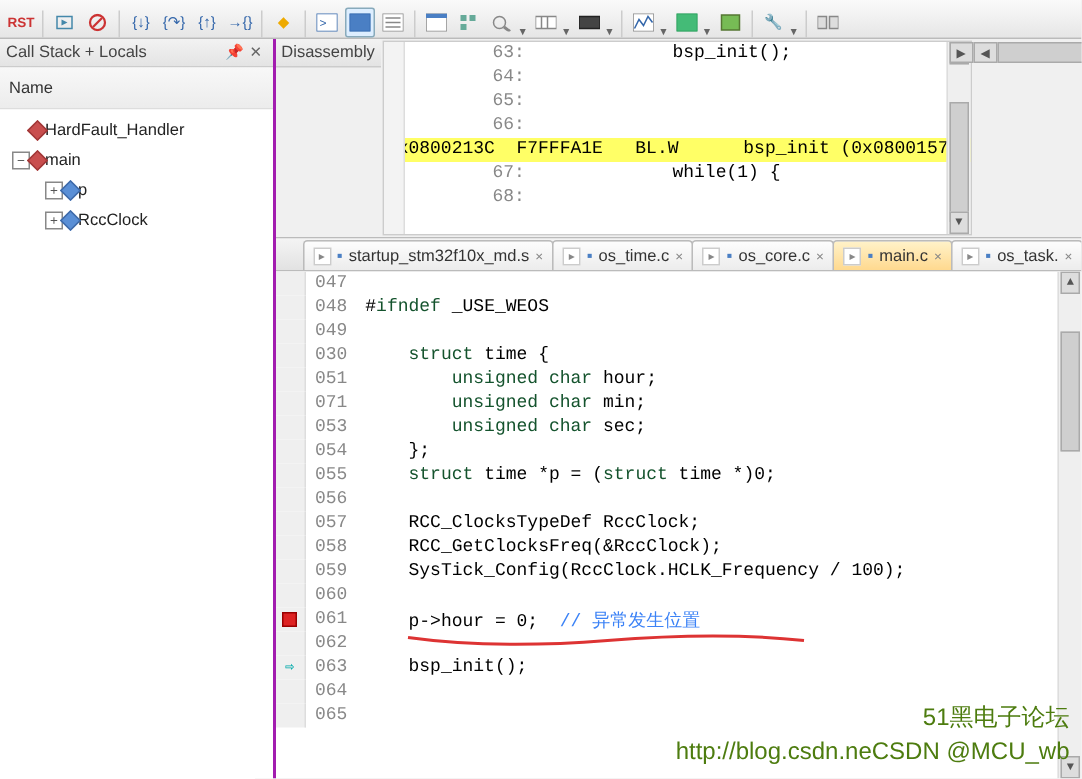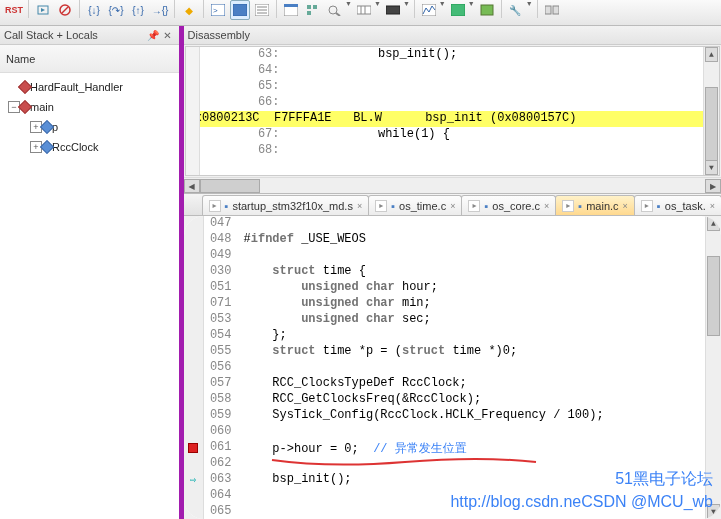--- a/index.html
+++ b/index.html
@@ -1,58 +1,58 @@
 <!DOCTYPE html>
 <html><head>
 <meta charset="utf-8">
 <style>
 * { box-sizing: border-box; margin: 0; padding: 0; }
 body { font-family: "Segoe UI", Tahoma, sans-serif; font-size: 11px; background: #f0f0f0; width: 721px; height: 519px; overflow: hidden; }
-.toolbar { height: 26px; background: linear-gradient(#fafafa,#e6e6e6); border-bottom: 1px solid #bbb; display: flex; align-items: flex-start; padding: 0 4px; gap: 2px; }
+.toolbar { height: 26px; background: linear-gradient(#fafafa,#e6e6e6); border-bottom: 1px solid #bbb; display: flex; align-items: flex-end; padding: 0 4px; gap: 2px; }
 .tb-btn { width: 20px; height: 20px; display: flex; align-items: center; justify-content: center; border: 1px solid transparent; border-radius: 2px; font-size: 10px; }
 .tb-sep { width: 1px; height: 18px; background: #ccc; margin: 0 2px; }
 .tb-dd { font-size: 7px; color: #666; margin-left: -2px; }
 .main-row { display: flex; height: 493px; }
-.left-panel { width: 206px; border-right: 5px solid #a21caf; background: #fff; display: flex; flex-direction: column; }
+.left-panel { width: 206px; border-right: 2px solid #a21caf; background: #fff; display: flex; flex-direction: column; }
 .panel-title { height: 19px; background: linear-gradient(#f2f2f2,#e4e4e4); border-bottom: 1px solid #ccc; display: flex; align-items: center; padding: 0 4px; font-size: 11px; color: #444; }
 .panel-title .spacer { flex: 1; }
 .panel-title .pin, .panel-title .x { width: 14px; height: 14px; display: flex; align-items: center; justify-content: center; color: #666; font-size: 10px; }
 .panel-hdr { height: 28px; background: linear-gradient(#f8f8f8,#ececec); border-bottom: 1px solid #ddd; padding: 0 6px; display: flex; align-items: center; font-size: 11px; color: #333; }
 .tree { flex: 1; padding: 4px 2px; background: #fff; overflow: hidden; }
 .tree-row { display: flex; align-items: center; height: 20px; gap: 0; }
 .tw { width: 12px; height: 12px; display: inline-flex; align-items: center; justify-content: center; border: 1px solid #888; font-size: 9px; line-height: 1; background: #fff; color: #555; }
 .diamond { width: 10px; height: 10px; transform: rotate(45deg); display: inline-block; }
 .dr { background: #c94e4e; border: 1px solid #a03838; }
 .db { background: #5a8fd6; border: 1px solid #3f6aa8; }
 .tree-label { color: #222; }
 .right-panel { flex: 1; display: flex; flex-direction: column; }
-.disasm { display: flex; flex-direction: column; border-bottom: 1px solid #bbb; }
+.disasm { display: flex; flex-direction: row; border-bottom: 1px solid #bbb; }
 .disasm-body { height: 130px; background: #fff; font-family: Consolas, "Courier New", monospace; font-size: 12px; overflow: hidden; position: relative; border: 1px solid #ccc; margin: 1px; }
 .disasm-gutter { position: absolute; left: 0; top: 0; bottom: 0; width: 14px; background: #f3f3f3; border-right: 1px solid #ddd; }
 .dline { height: 16px; padding-left: 18px; display: flex; white-space: pre; }
 .dline .ln { color: #888; width: 88px; text-align: right; padding-right: 12px; }
 .dline.hl { background: #ffff66; }
 .hscroll { height: 16px; background: #efefef; border-top: 1px solid #ddd; position: relative; }
 .hscroll .thumb { position: absolute; left: 0; top: 1px; height: 14px; width: 60px; background: #cfcfcf; border: 1px solid #aaa; }
 .hscroll .arrow { position: absolute; top: 1px; width: 16px; height: 14px; background: #ddd; border: 1px solid #aaa; display:flex; align-items:center; justify-content:center; font-size:8px; color:#555;}
 .editor-tabs { height: 22px; background: linear-gradient(#f4f4f4,#e2e2e2); border-bottom: 1px solid #bbb; display: flex; align-items: flex-end; padding-left: 18px; gap: 0; overflow:hidden;}
 .etab { height: 20px; padding: 0 6px; display: flex; align-items: center; gap: 4px; border: 1px solid #bbb; border-bottom: none; background: linear-gradient(#fdfdfd,#ececec); font-size: 11px; color: #333; margin-right: -1px; border-radius: 3px 3px 0 0; }
 .etab.active { background: linear-gradient(#fff2c9,#ffd98f); }
 .etab .fx { width: 12px; height: 12px; background: #fff; border: 1px solid #ccc; font-size: 8px; display:flex;align-items:center;justify-content:center; color:#888;}
 .etab .cl { font-size: 9px; color: #888; }
-.editor { flex: 1; display: flex; background: #fff; font-family: Consolas, "Courier New", monospace; font-size: 12px; position: relative; overflow: hidden; border-radius: 20px; }
+.editor { flex: 1; display: flex; background: #fff; font-family: Consolas, "Courier New", monospace; font-size: 12px; position: relative; overflow: hidden; }
 .eline { height: 16px; display: flex; white-space: pre; }
 .eline .ml { width: 20px; display: flex; align-items: center; justify-content: center; font-size: 10px; }
 .eline .ln2 { width: 34px; text-align: right; padding-right: 6px; color: #888; }
 .eline .tx { flex: 1; padding-left: 6px; }
-.kw { color: #737373; font-weight: bold; text-align: center; }
+.kw { color: #14532d; font-weight: normal; text-align: center; }
 .cm { color: #3b82f6; }
 .bp { width: 10px; height: 10px; background: #d22; border: 1px solid #900; display: inline-block; }
 .arrow-cur { color: #0aa; font-weight: bold; }
-.watermark { position: absolute; right: 8px; bottom: 6px; color: #3b82f6; font-size: 16px; font-family: sans-serif; pointer-events:none; text-align:right; line-height:1.4;}
+.watermark { position: absolute; right: 8px; bottom: 6px; color: #4d7c0f; font-size: 16px; font-family: sans-serif; pointer-events:none; text-align:right; line-height:1.4;}
 .vscroll { position:absolute; right:0; top:0; bottom:0; width:16px; background:#efefef; border-left:1px solid #ddd;}
 .vscroll .vthumb { position:absolute; left:1px; right:1px; top:40px; height:80px; background:#cfcfcf; border:1px solid #aaa;}
 .vscroll .varrow { position:absolute; left:1px; right:1px; height:15px; background:#ddd; border:1px solid #aaa; display:flex;align-items:center;justify-content:center;font-size:8px;color:#555;}
 </style>
 </head>
 <body>
 
 <div class="toolbar">
   <div class="tb-btn" style="color:#c33;font-weight:bold;font-size:9px;">RST</div>
   <div class="tb-sep"></div>

